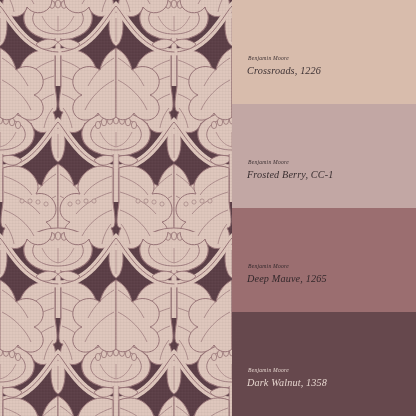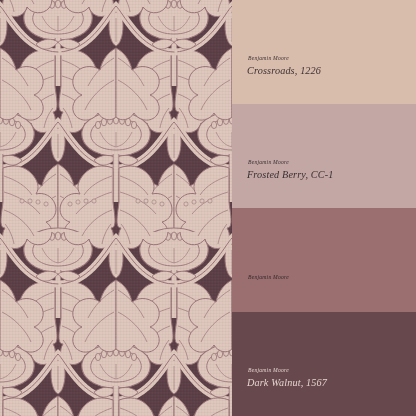--- a/index.html
+++ b/index.html
@@ -262,21 +262,22 @@
       <div class="paint-name" style="color: rgb(61, 49, 51);">Crossroads, 1226</div>
     </div>
 
     <div class="swatch" style="background: rgb(194, 167, 164);">
       <div class="brand" style="color: rgb(58, 47, 49);">Benjamin Moore</div>
       <div class="paint-name" style="color: rgb(58, 47, 49);">Frosted Berry, CC-1</div>
     </div>
 
     <div class="swatch" style="background: rgb(155, 110, 112);">
       <div class="brand" style="color: rgb(51, 40, 43);">Benjamin Moore</div>
+      <div class="paint-name" style="color: rgb(51, 40, 43);">Deep Mauve, 1265</div>
     </div>
 
     <div class="swatch" style="background: rgb(102, 72, 77);">
       <div class="brand" style="color: rgb(228, 212, 205);">Benjamin Moore</div>
-      <div class="paint-name" style="color: rgb(228, 212, 205);">Dark Walnut, 1567</div>
+      <div class="paint-name" style="color: rgb(228, 212, 205);">Dark Walnut, 1358</div>
     </div>
 
   </div>
 </div>
 
 </body></html>

